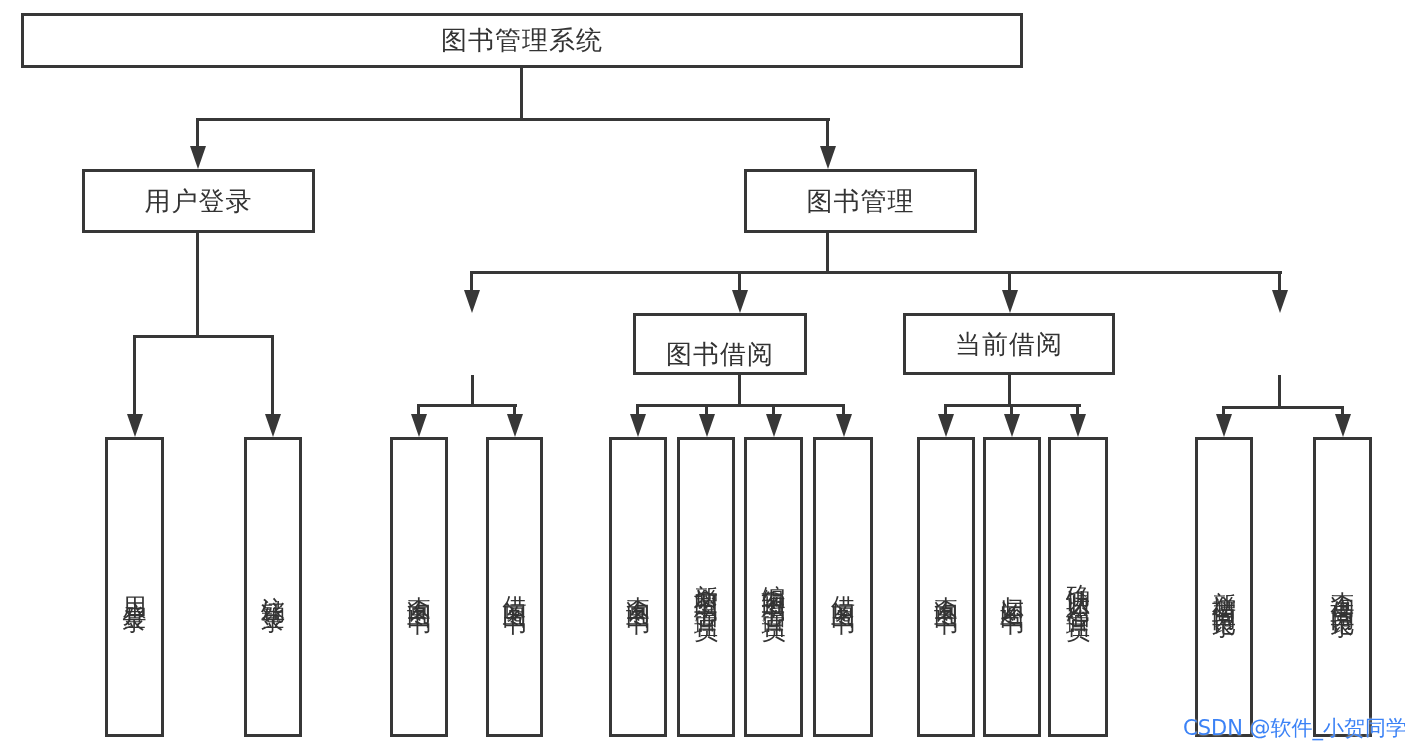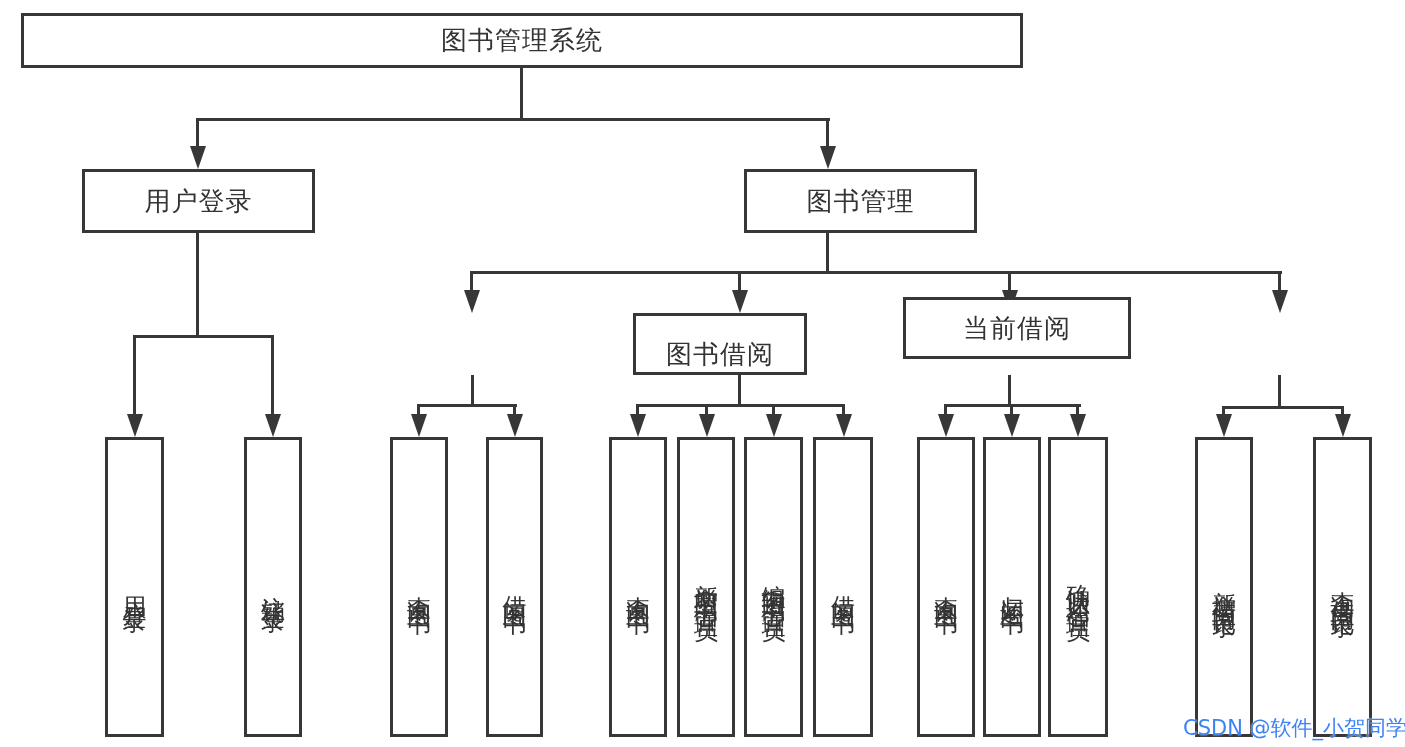--- a/index.html
+++ b/index.html
@@ -112,21 +112,21 @@
 
   <div class="node" style="left:712px;top:169px;width:233px;height:64px;margin-left:32px;">
     <span>图书管理</span>
   </div>
 
 
   <div class="node" style="left:633px;top:313px;width:174px;height:62px;align-items:flex-end;">
     <span>图书借阅</span>
   </div>
 
-  <div class="node" style="left:903px;top:297px;width:228px;height:62px;">
+  <div class="node" style="left:903px;top:313px;width:212px;height:62px;">
     <span>当前借阅</span>
   </div>
 
 
   <div class="vnode" style="left:105px;top:437px;width:59px;height:300px;">
     <span>用户登录</span>
   </div>
   <div class="vnode" style="left:244px;top:437px;width:58px;height:300px;">
     <span>注销登录</span>
   </div>

